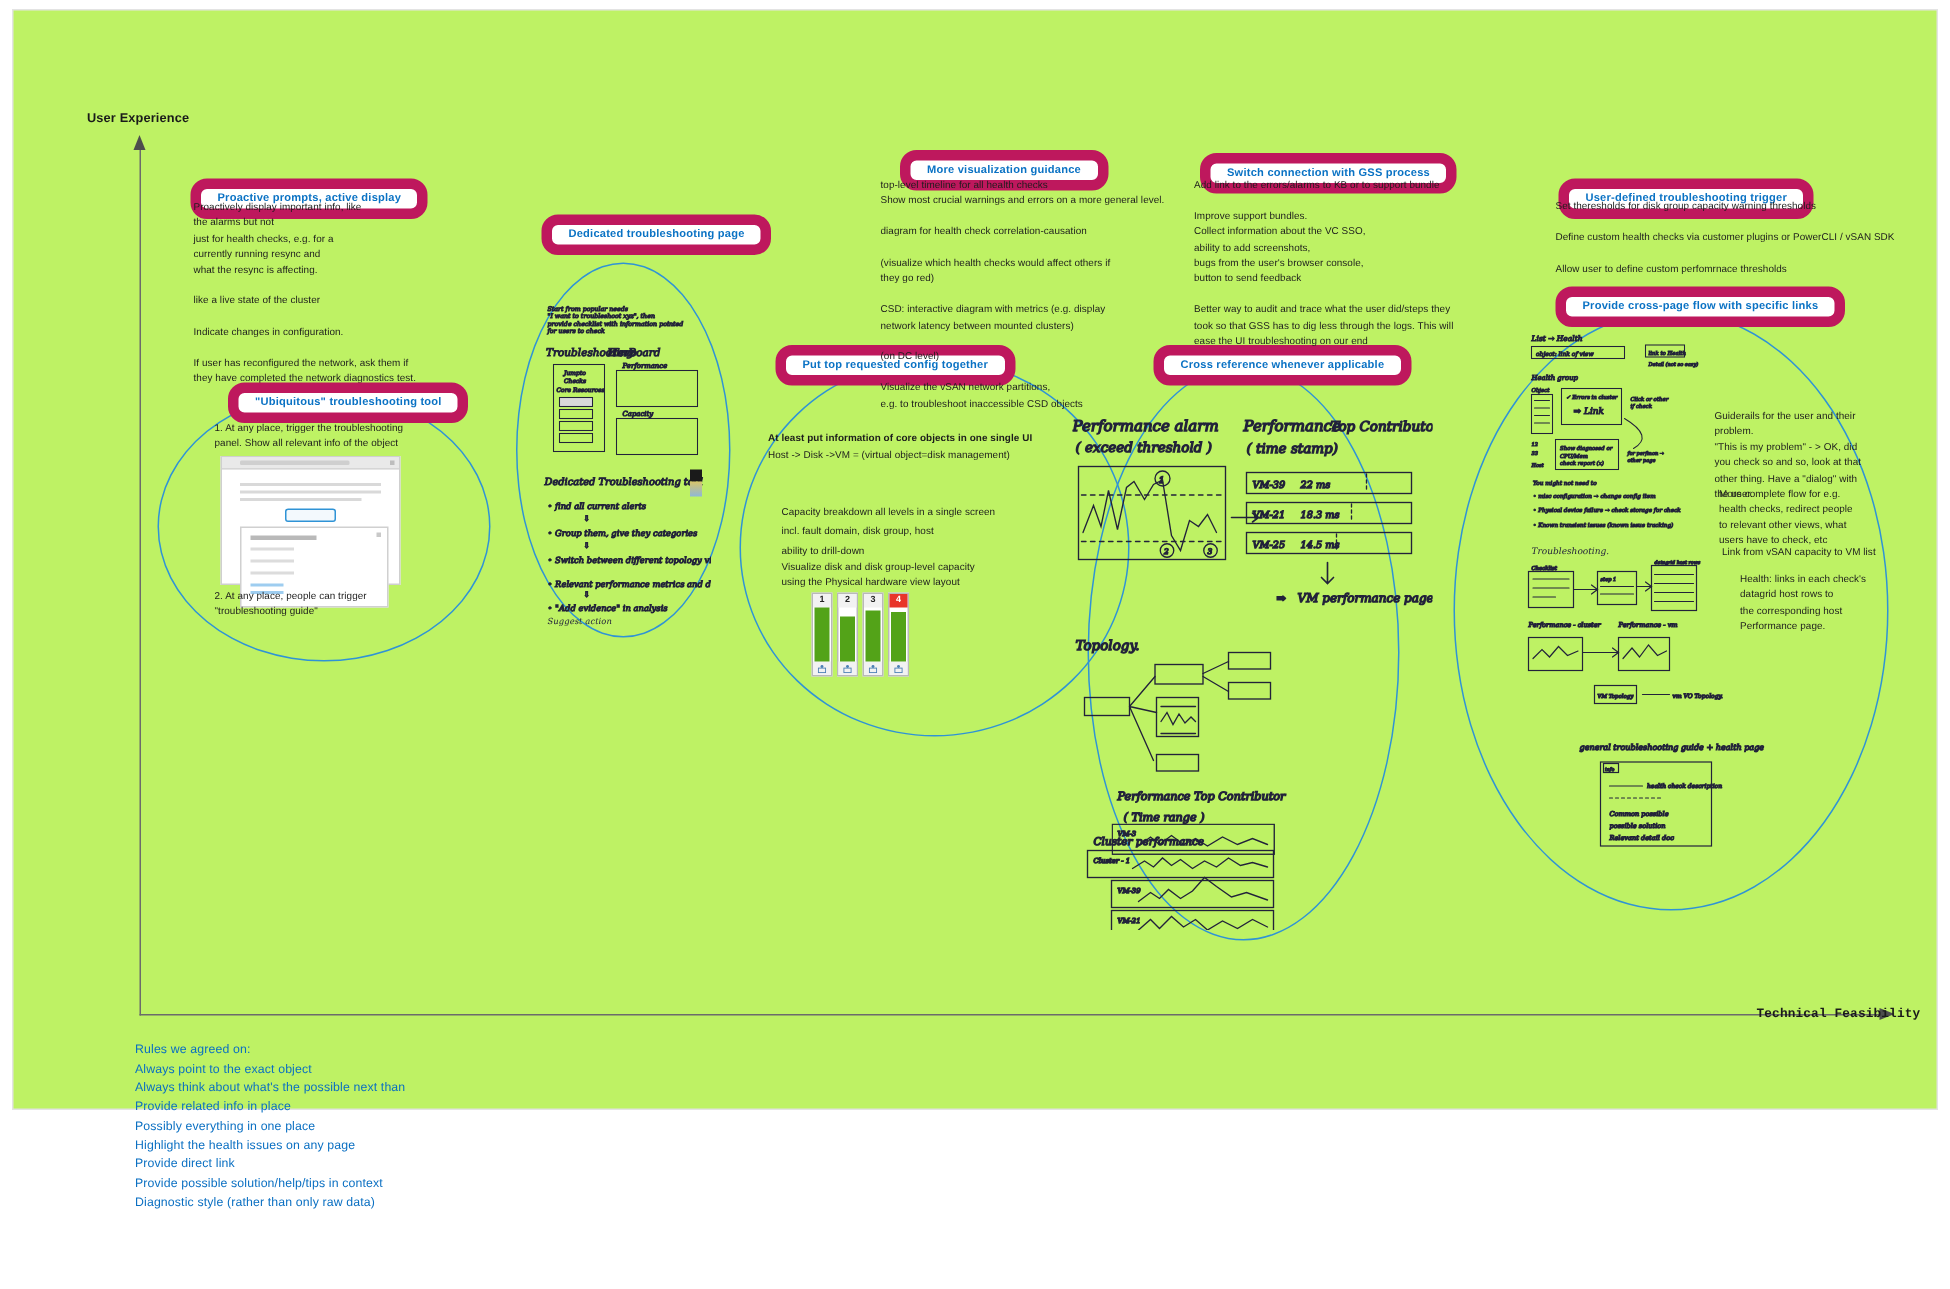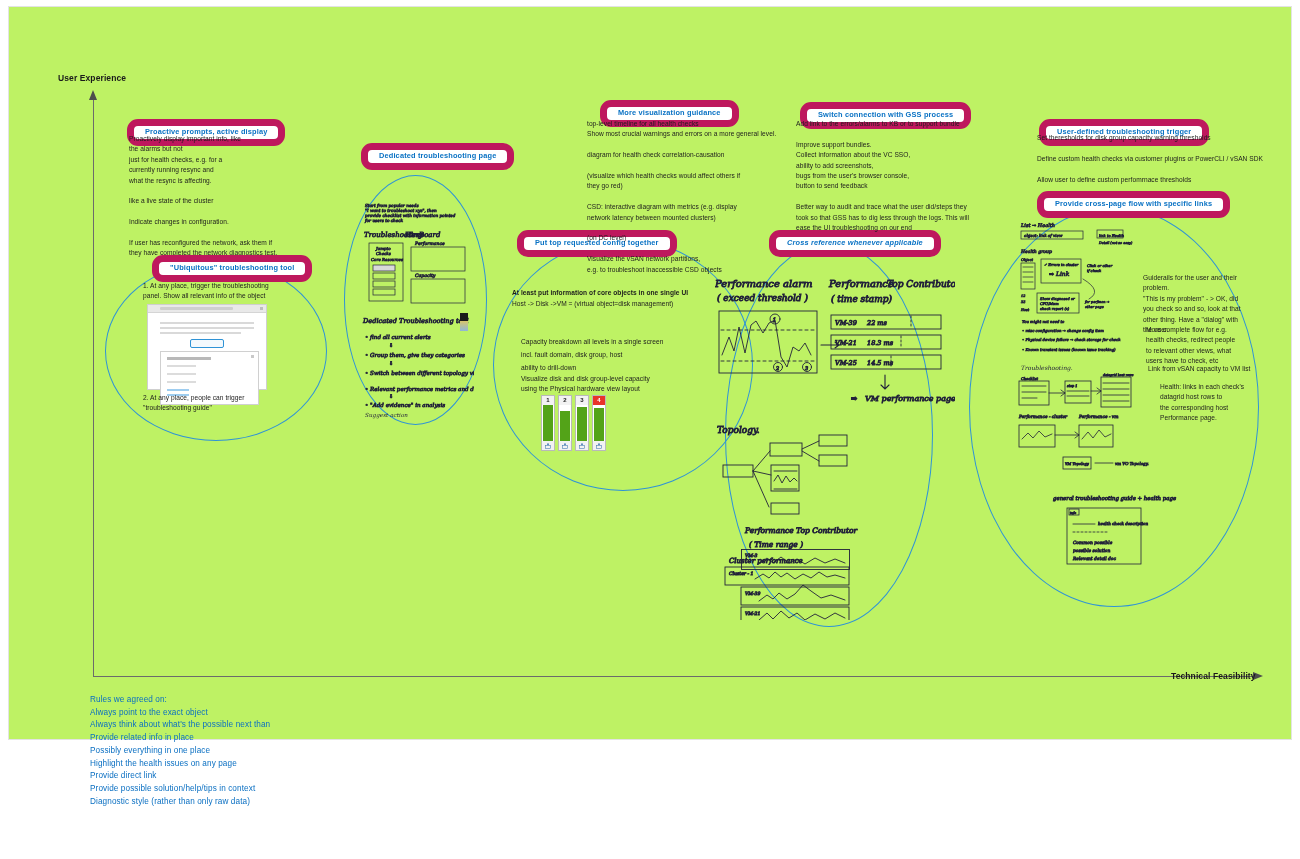--- a/index.html
+++ b/index.html
@@ -76,21 +76,21 @@
 </style>
 </head>
 <body>
 
 <div class="page">
 <div class="canvas">
 
   <div class="axis-v"></div>
   <div class="axis-h"></div>
   <div class="abs axis-label" style="left:49px;top:66px;">User Experience</div>
-  <div class="abs axis-label" style="left:1162px;top:664px;">Technical Feasibility</div>
+  <div class="abs axis-label" style="left:1162px;top:664px;font-family:Liberation Mono, monospace;">Technical Feasibility</div>
 
   <div class="ell" style="left:96px;top:254px;width:222px;height:180px;"></div>
   <div class="ell" style="left:335px;top:168px;width:143px;height:250px;"></div>
   <div class="ell" style="left:484px;top:232px;width:260px;height:252px;"></div>
   <div class="ell" style="left:716px;top:236px;width:208px;height:384px;"></div>
   <div class="ell" style="left:960px;top:200px;width:290px;height:400px;"></div>
 
   <div class="abs" style="left:118px;top:112px;">
     <span class="pill">Proactive prompts, active display</span>
   </div>
@@ -254,21 +254,21 @@
 they go red)
 
 CSD: interactive diagram with metrics (e.g. display
 network latency between mounted clusters)
 
 (on DC level)
 
 Visualize the vSAN network partitions,
 e.g. to troubleshoot inaccessible CSD objects</div>
 
-  <div class="abs" style="left:760px;top:223px;font-style:italic;">
+  <div class="abs" style="left:760px;top:223px;">
     <span class="pill">Cross reference whenever applicable</span>
   </div>
 
   <div class="sketch" style="left:706px;top:268px;">
     <svg width="240" height="345" viewBox="0 0 240 345">
       <g stroke="#22223a" fill="none" stroke-width="0.9" stroke-linecap="round">
         <text class="hw" x="0" y="12" font-size="10">Performance  alarm</text>
         <text class="hw" x="2" y="26" font-size="9">( exceed threshold )</text>
         <rect x="4" y="36" width="98" height="62"></rect>
         <path d="M7 80 L14 62 L19 76 L24 52 L30 78 L36 50 L41 46 L48 58 L54 48 L60 45 L66 82 L72 92 L78 72 L84 76 L90 68 L96 80"></path>

